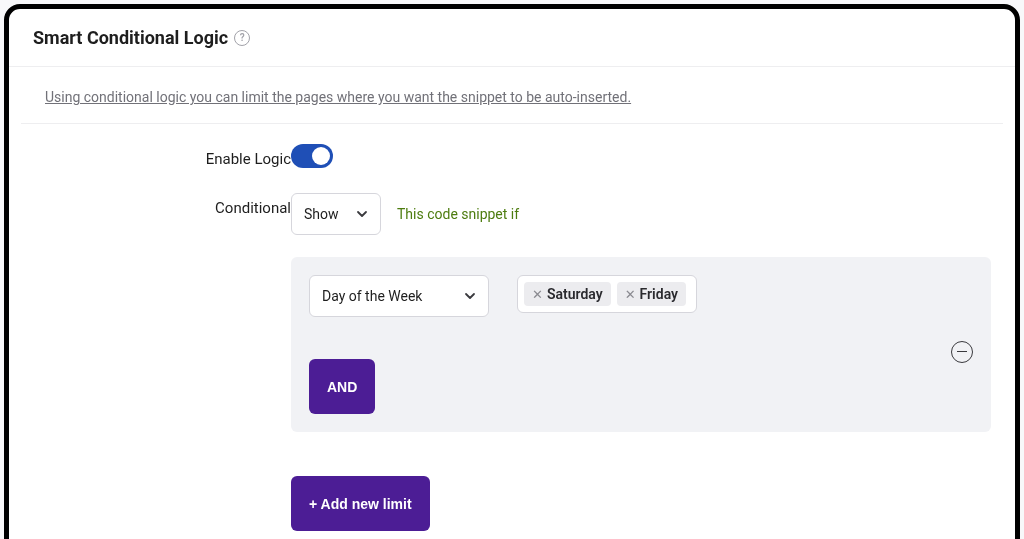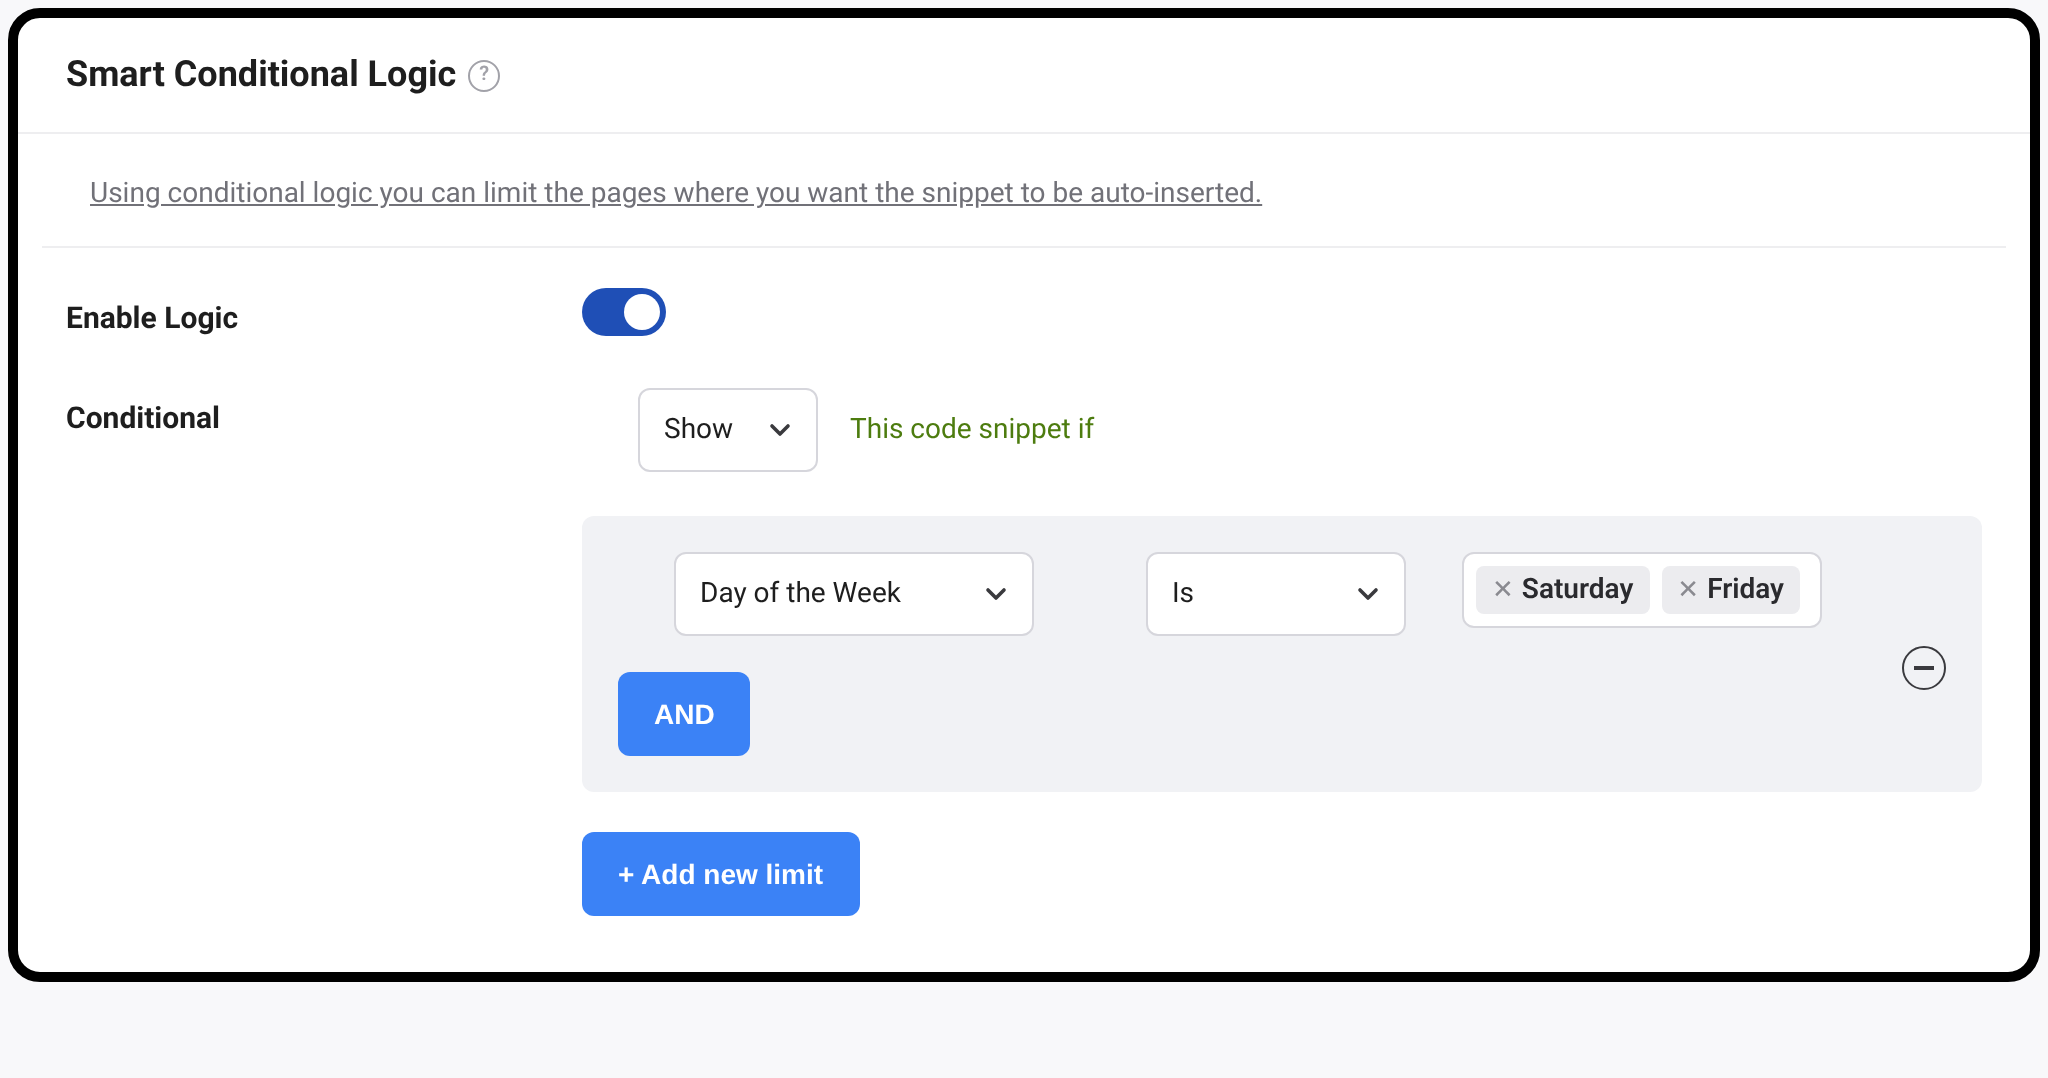--- a/index.html
+++ b/index.html
@@ -56,24 +56,25 @@
       padding: 20px 24px 28px 24px;
     }
     .form-row {
       display: flex;
       align-items: flex-start;
       margin-bottom: 22px;
     }
     .form-label {
       width: 258px;
       flex-shrink: 0;
-      font-weight: 700;
+      font-weight: 400;
       font-size: 15px;
       padding-top: 6px;
       color: #1e1e1e;
+      text-align: right;
     }
     .form-control {
       flex: 1;
     }
     
     .toggle {
       position: relative;
       width: 42px;
       height: 24px;
       background: #1f4fb6;
@@ -96,21 +97,20 @@
       align-items: center;
       justify-content: space-between;
       background: #fff;
       border: 1px solid #d6d6dc;
       border-radius: 6px;
       height: 42px;
       padding: 0 12px;
       cursor: pointer;
       gap: 10px;
       min-width: 90px;
-      margin-left: 28px;
     }
     .select .label {
       font-size: 14px;
       color: #1e1e1e;
     }
     .chev {
       width: 12px;
       height: 12px;
       display: inline-flex;
       align-items: center;
@@ -193,29 +193,30 @@
     .remove-circle .dash {
       width: 10px;
       height: 1.6px;
       background: #3a3a3e;
     }
     
     .btn {
       display: inline-flex;
       align-items: center;
       justify-content: center;
-      background: #3b82f6;
+      background: #4c1d95;
       color: #fff;
       border: none;
       border-radius: 6px;
-      height: 42px;
+      height: 55px;
       padding: 0 18px;
       font-size: 14px;
       font-weight: 700;
       cursor: pointer;
+      margin-top: 24px;
     }
   </style>
 </head>
 <body>
 
 <div class="panel">
 
   <div class="panel-header">
     <span class="panel-title">Smart Conditional Logic</span>
     <span class="help-icon">?</span>
@@ -256,28 +257,20 @@
 
               <div class="select wide">
                 <span class="label">Day of the Week</span>
                 <span class="chev">
                   <svg width="12" height="12" viewBox="0 0 12 12">
                       <path d="M2 4 L6 8 L10 4" fill="none" stroke="#3a3a3e" stroke-width="1.8" stroke-linecap="round" stroke-linejoin="round"></path>
                     </svg>
                 </span>
               </div>
 
-              <div class="select med">
-                <span class="label">Is</span>
-                <span class="chev">
-                  <svg width="12" height="12" viewBox="0 0 12 12">
-                      <path d="M2 4 L6 8 L10 4" fill="none" stroke="#3a3a3e" stroke-width="1.8" stroke-linecap="round" stroke-linejoin="round"></path>
-                    </svg>
-                </span>
-              </div>
 
               <div class="tag-input">
                 <span class="tag">
                   <span class="x">✕</span>
                   <span>Saturday</span>
                 </span>
                 <span class="tag">
                   <span class="x">✕</span>
                   <span>Friday</span>
                 </span>

